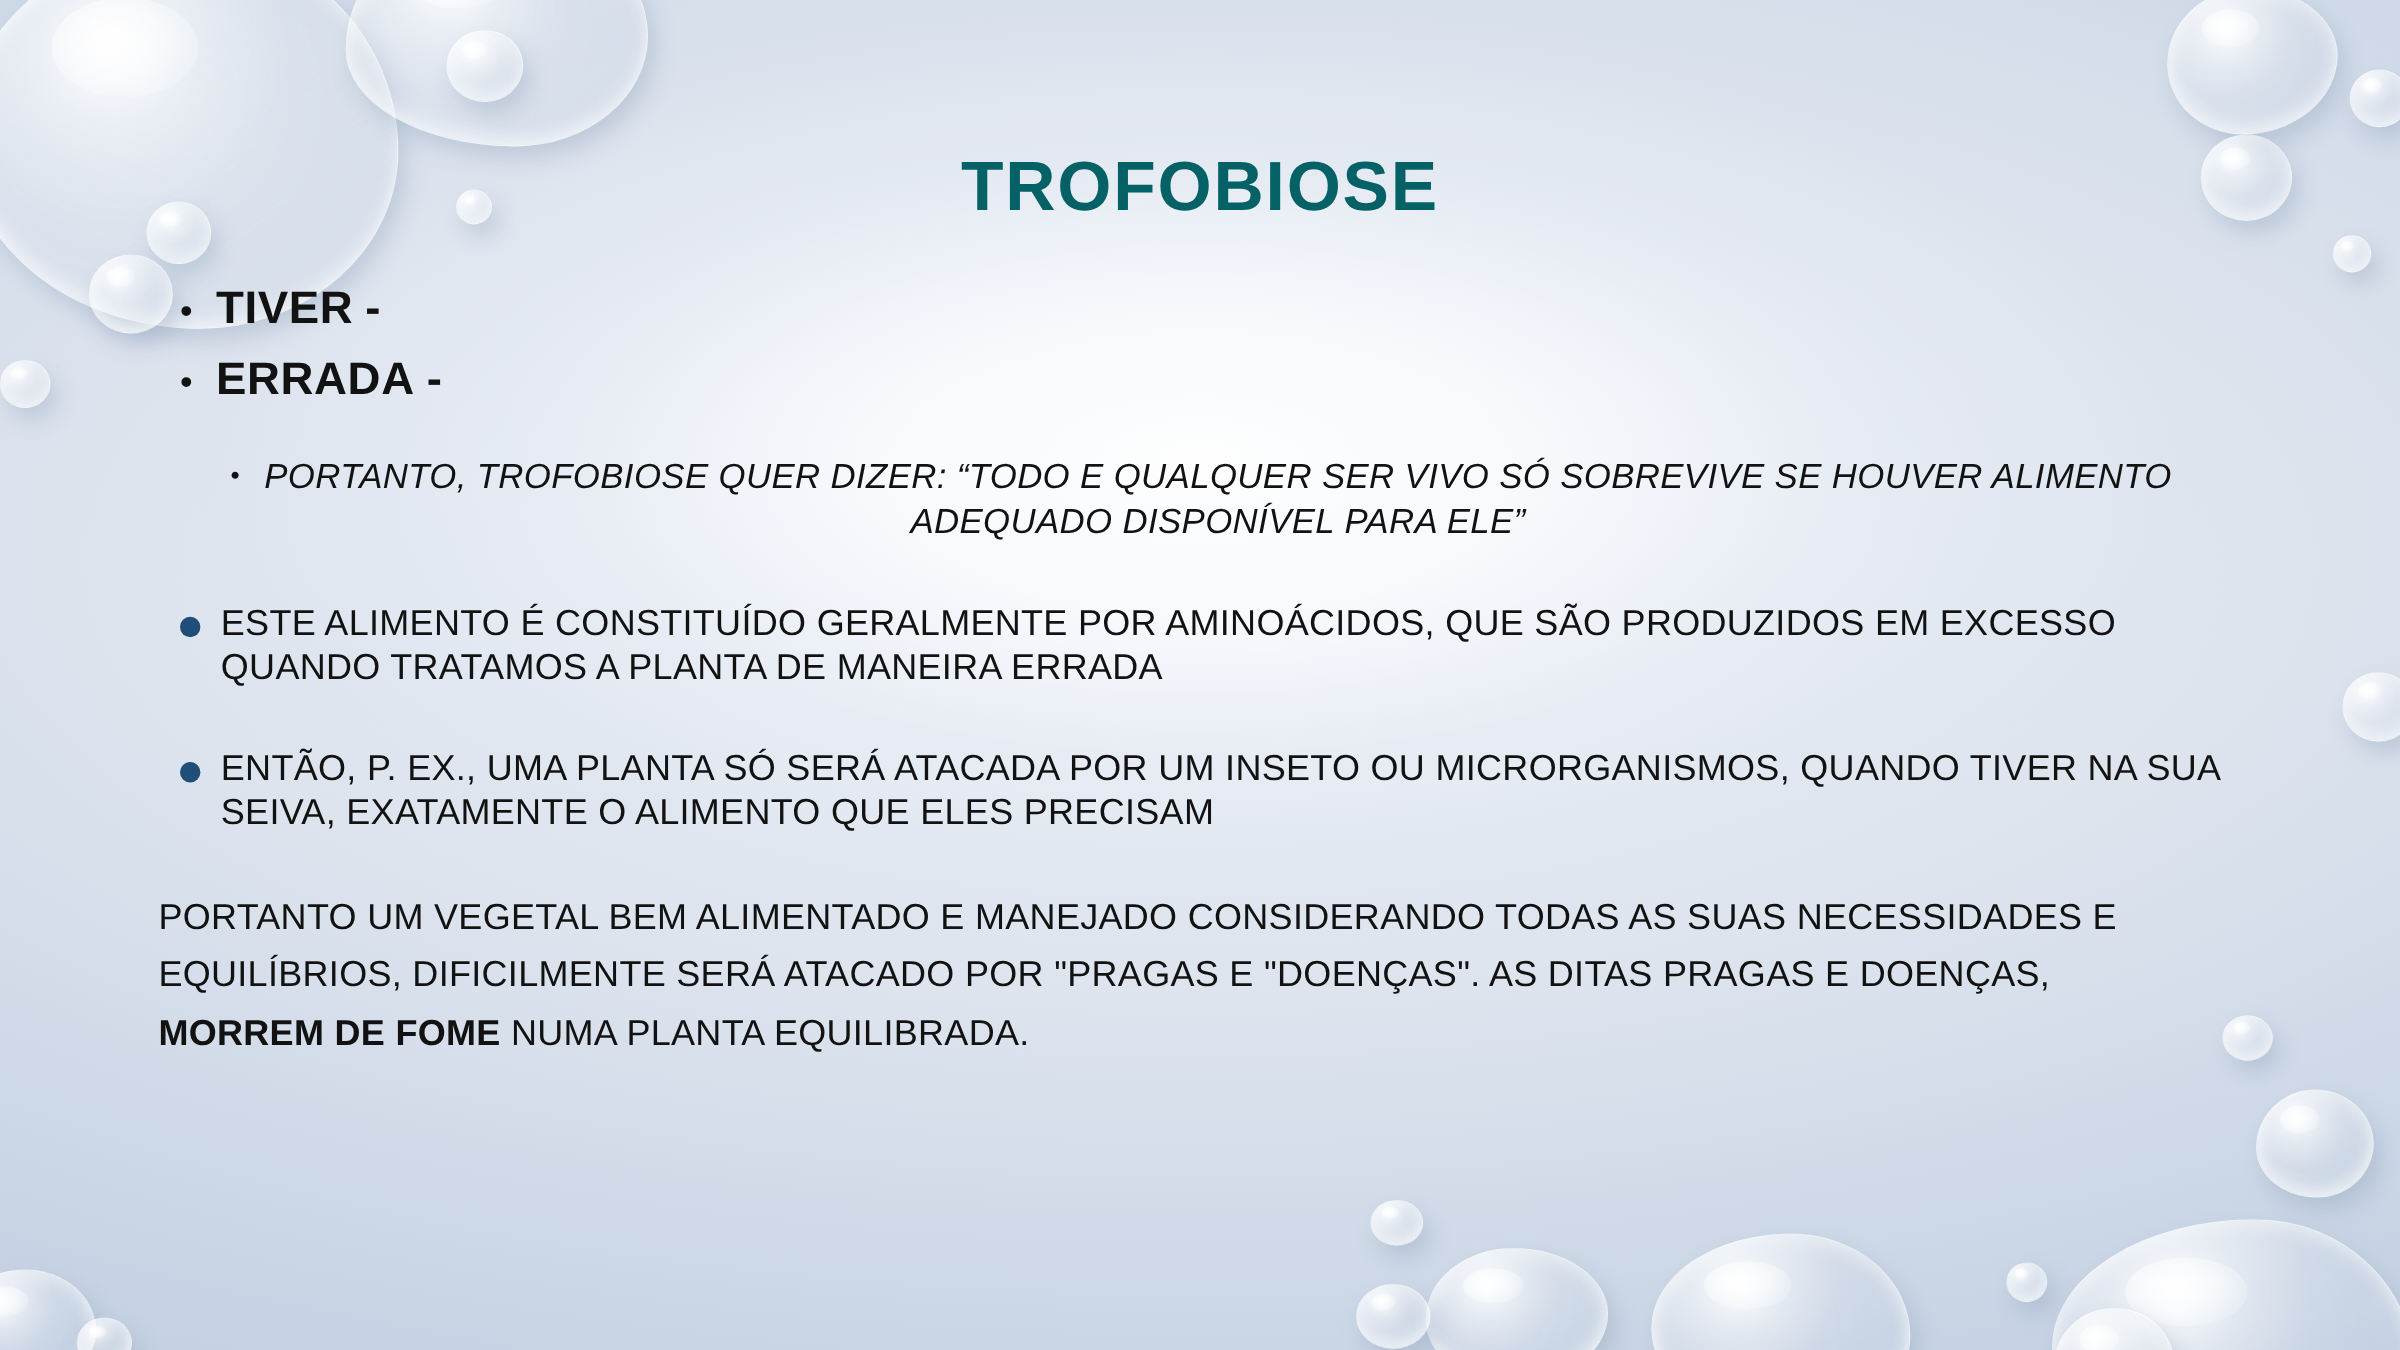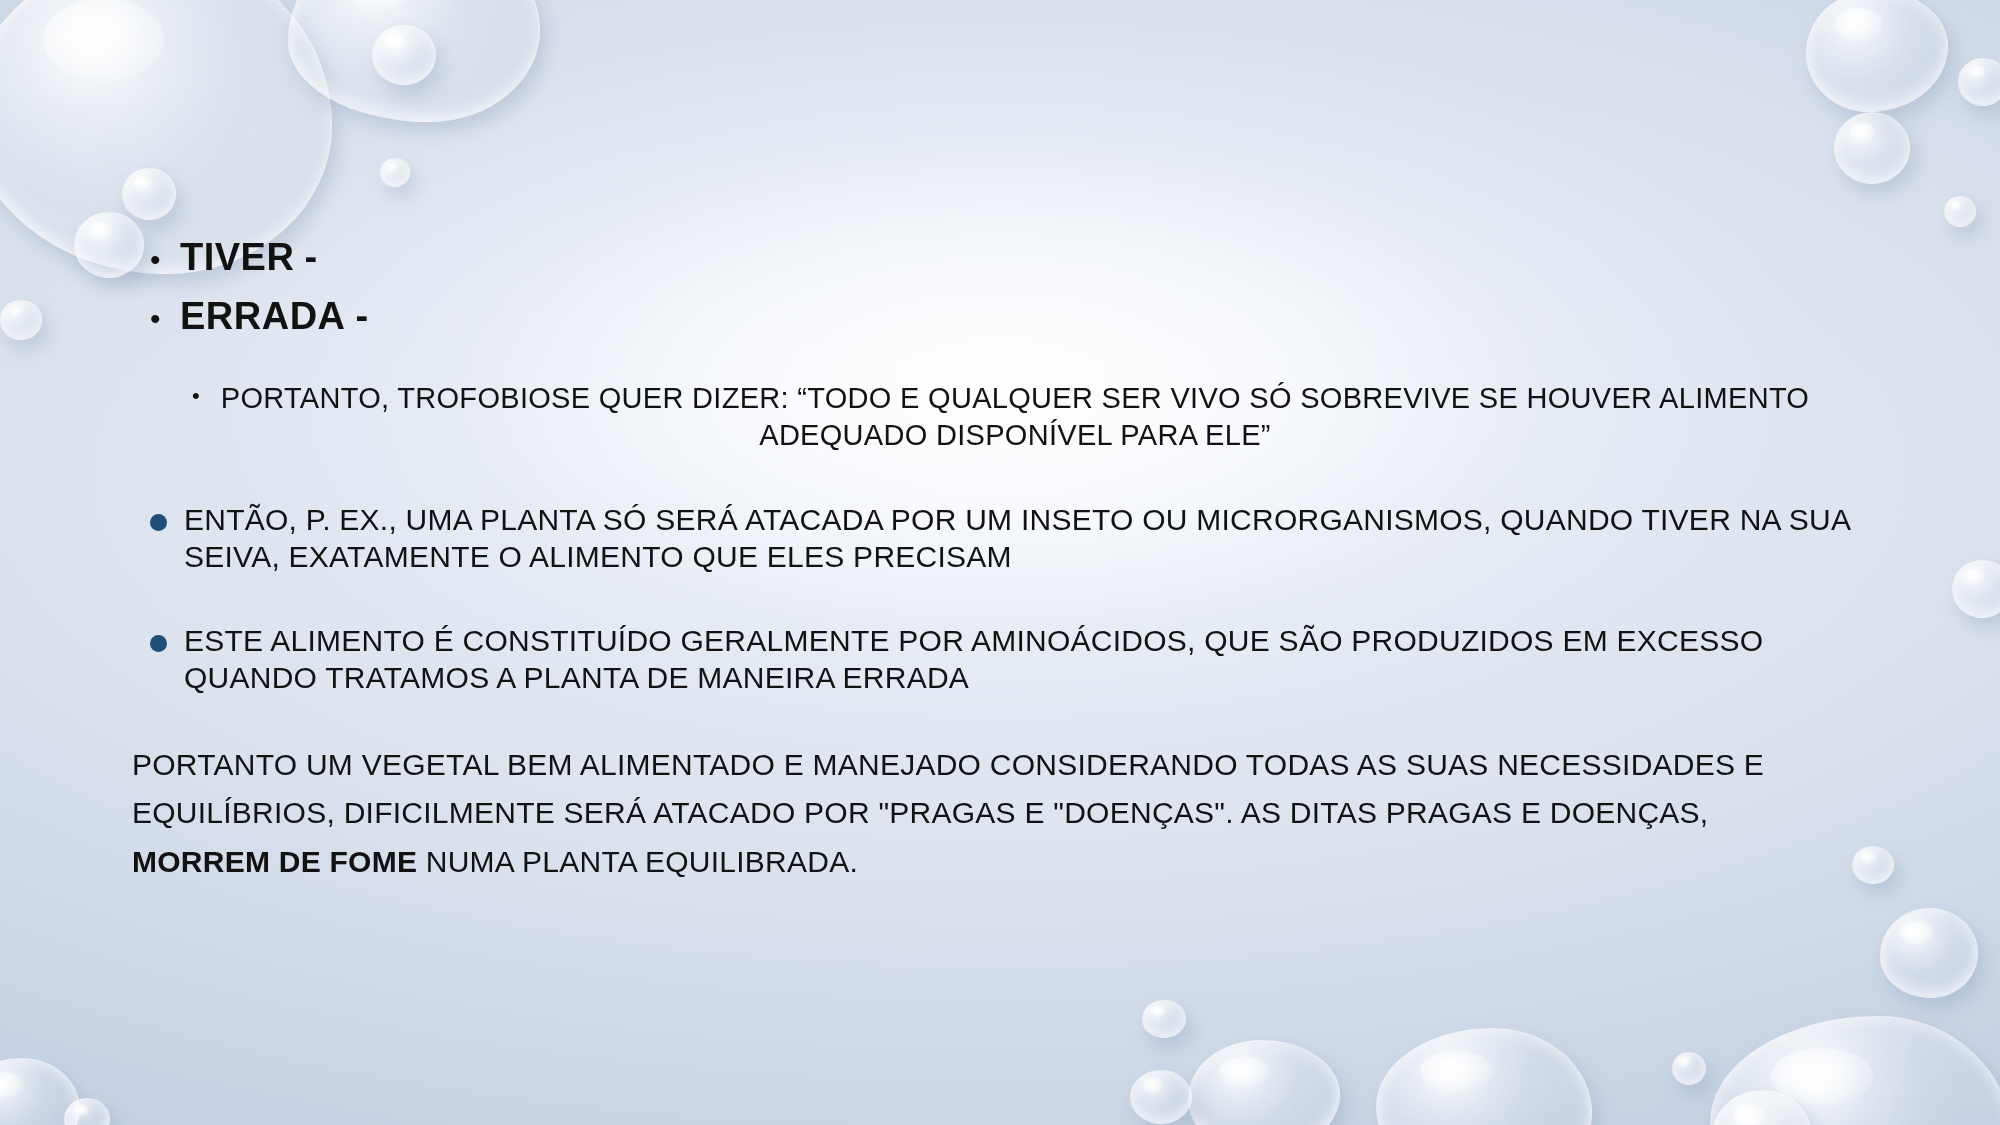--- a/index.html
+++ b/index.html
@@ -146,20 +146,21 @@
     font-size: 22px;
     line-height: 1.45;
     color: #121212;
   }
   .lvl2 .txt {
     flex: 1;
     text-align: center;
     font-size: 29px;
     line-height: 1.28;
     letter-spacing: 0.3px;
+    font-style: italic;
   }
 
   
   .lvl3 {
     display: flex;
     align-items: flex-start;
     margin-top: 48px;
   }
   .lvl3 .dotwrap {
     width: 34px;
@@ -216,51 +217,52 @@
     <div class="drop d18"></div>
     <div class="drop d19"></div>
     <div class="drop d20"></div>
     <div class="drop d21"></div>
     <div class="drop d22"></div>
     <div class="drop d23"></div>
   </div>
 
   <div class="content">
 
+    <div class="slide-title" style="color: rgb(4, 98, 103);">TROFOBIOSE</div>
 
     <div class="body-area">
 
       <div class="lvl1">
         <span class="bullet">•</span>
         <span class="kw">TIVER</span>
         <span class="dash">-</span>
       </div>
 
       <div class="lvl1">
         <span class="bullet">•</span>
         <span class="kw">ERRADA</span>
         <span class="dash">-</span>
       </div>
 
       <div class="lvl2">
         <span class="bullet">•</span>
         <span class="txt">PORTANTO, TROFOBIOSE QUER DIZER: “TODO E QUALQUER SER VIVO SÓ SOBREVIVE SE HOUVER ALIMENTO ADEQUADO DISPONÍVEL PARA ELE”</span>
+      </div>
+
+      <div class="lvl3">
+        <span class="dotwrap">
+            <span class="dot" style="background: rgb(31, 78, 121);"></span>
+          </span>
+        <span class="txt">ESTE ALIMENTO É CONSTITUÍDO GERALMENTE POR AMINOÁCIDOS, QUE SÃO PRODUZIDOS EM EXCESSO QUANDO TRATAMOS A PLANTA DE MANEIRA ERRADA</span>
       </div>
 
       <div class="lvl3">
         <span class="dotwrap">
             <span class="dot" style="background: rgb(31, 78, 121);"></span>
           </span>
         <span class="txt">ENTÃO, P. EX., UMA PLANTA SÓ SERÁ ATACADA POR UM INSETO OU MICRORGANISMOS, QUANDO TIVER NA SUA SEIVA, EXATAMENTE O ALIMENTO QUE ELES PRECISAM</span>
       </div>
 
-      <div class="lvl3">
-        <span class="dotwrap">
-            <span class="dot" style="background: rgb(31, 78, 121);"></span>
-          </span>
-        <span class="txt">ESTE ALIMENTO É CONSTITUÍDO GERALMENTE POR AMINOÁCIDOS, QUE SÃO PRODUZIDOS EM EXCESSO QUANDO TRATAMOS A PLANTA DE MANEIRA ERRADA</span>
-      </div>
-
       <div class="closing"><span>PORTANTO UM VEGETAL BEM ALIMENTADO E MANEJADO CONSIDERANDO TODAS AS SUAS NECESSIDADES E EQUILÍBRIOS, DIFICILMENTE SERÁ ATACADO POR "PRAGAS E "DOENÇAS". AS DITAS PRAGAS E DOENÇAS, </span><b>MORREM DE FOME</b><span> NUMA PLANTA EQUILIBRADA.</span></div>
 
     </div>
   </div>
 </div>
 
 </body></html>

